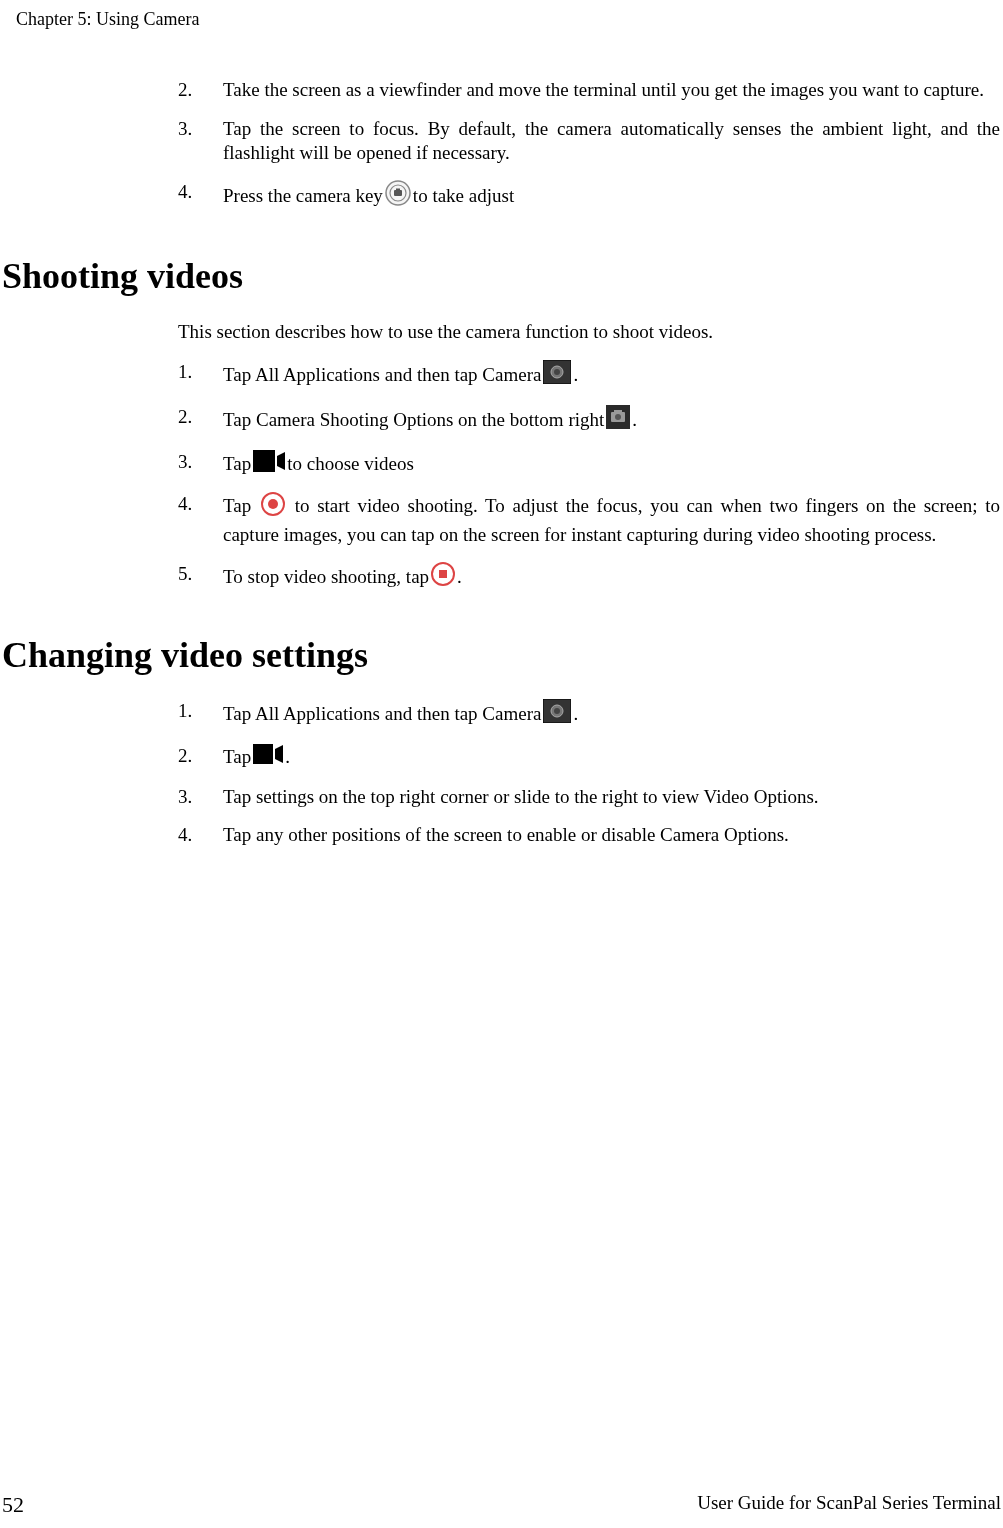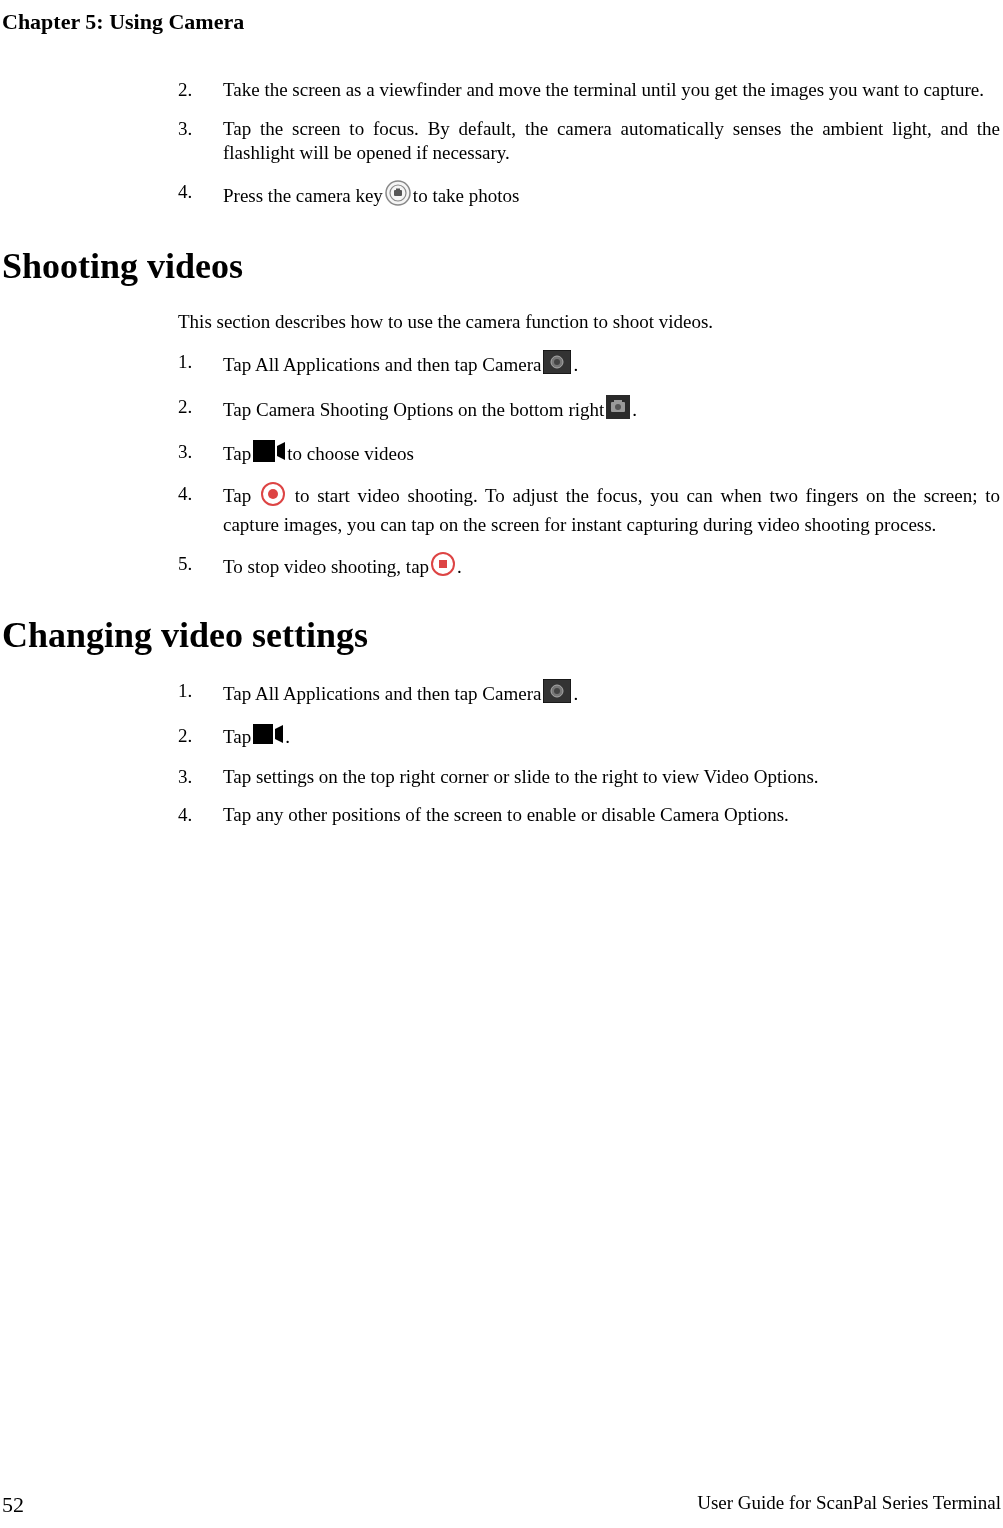--- a/index.html
+++ b/index.html
@@ -14,23 +14,23 @@
       color: #000;
       background: #fff;
       width: 1003px;
       height: 1528px;
       position: relative;
       padding: 0;
     }
     .header-chapter {
       position: absolute;
       top: 8px;
-      left: 2px;
-      font-weight: bold;
-      font-size: 22px;
+      left: 16px;
+      font-weight: normal;
+      font-size: 18px;
     }
     .content {
       position: absolute;
       top: 78px;
       left: 178px;
       right: 0;
       width: 822px;
     }
     .ol-item {
       display: flex;
@@ -43,21 +43,21 @@
     }
     .ol-text {
       flex: 1;
       text-align: justify;
       line-height: 1.3;
     }
     h1 {
       font-size: 36px;
       font-weight: bold;
       margin-left: -176px;
-      margin-top: 30px;
+      margin-top: 40px;
       margin-bottom: 20px;
     }
     .intro-para {
       margin-bottom: 16px;
       text-align: justify;
     }
     .icon {
       display: inline-block;
       vertical-align: middle;
       margin: 0 2px;
@@ -105,21 +105,21 @@
     <div class="ol-text inline-row">
       <span>Press the camera key </span>
       <span class="icon">
         <svg width="26" height="26" viewBox="0 0 26 26">
           <circle cx="13" cy="13" r="12" fill="#f5f5f5" stroke="#888" stroke-width="1.5"></circle>
           <circle cx="13" cy="13" r="8" fill="none" stroke="#888" stroke-width="1.2"></circle>
           <rect x="9" y="10" width="8" height="6" rx="1" fill="#555"></rect>
           <rect x="11" y="8.5" width="4" height="2" fill="#555"></rect>
         </svg>
       </span>
-      <span> to take photos</span>
+      <span> to take adjust</span>
     </div>
   </div>
 
   <h1>Shooting videos</h1>
   <p class="intro-para">This section describes how to use the camera function to shoot videos.</p>
 
   <div class="ol-item">
     <div class="ol-num">1.</div>
     <div class="ol-text inline-row">
       <span>Tap All Applications and then tap Camera</span>

